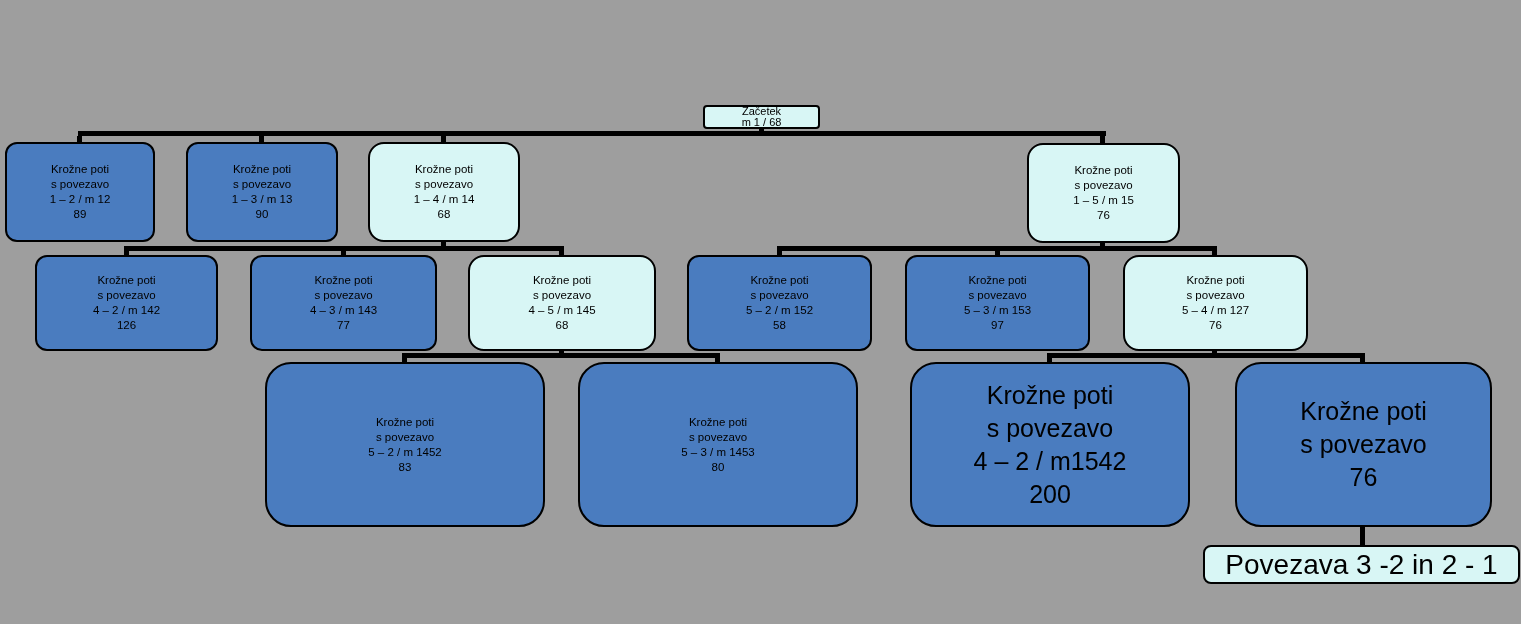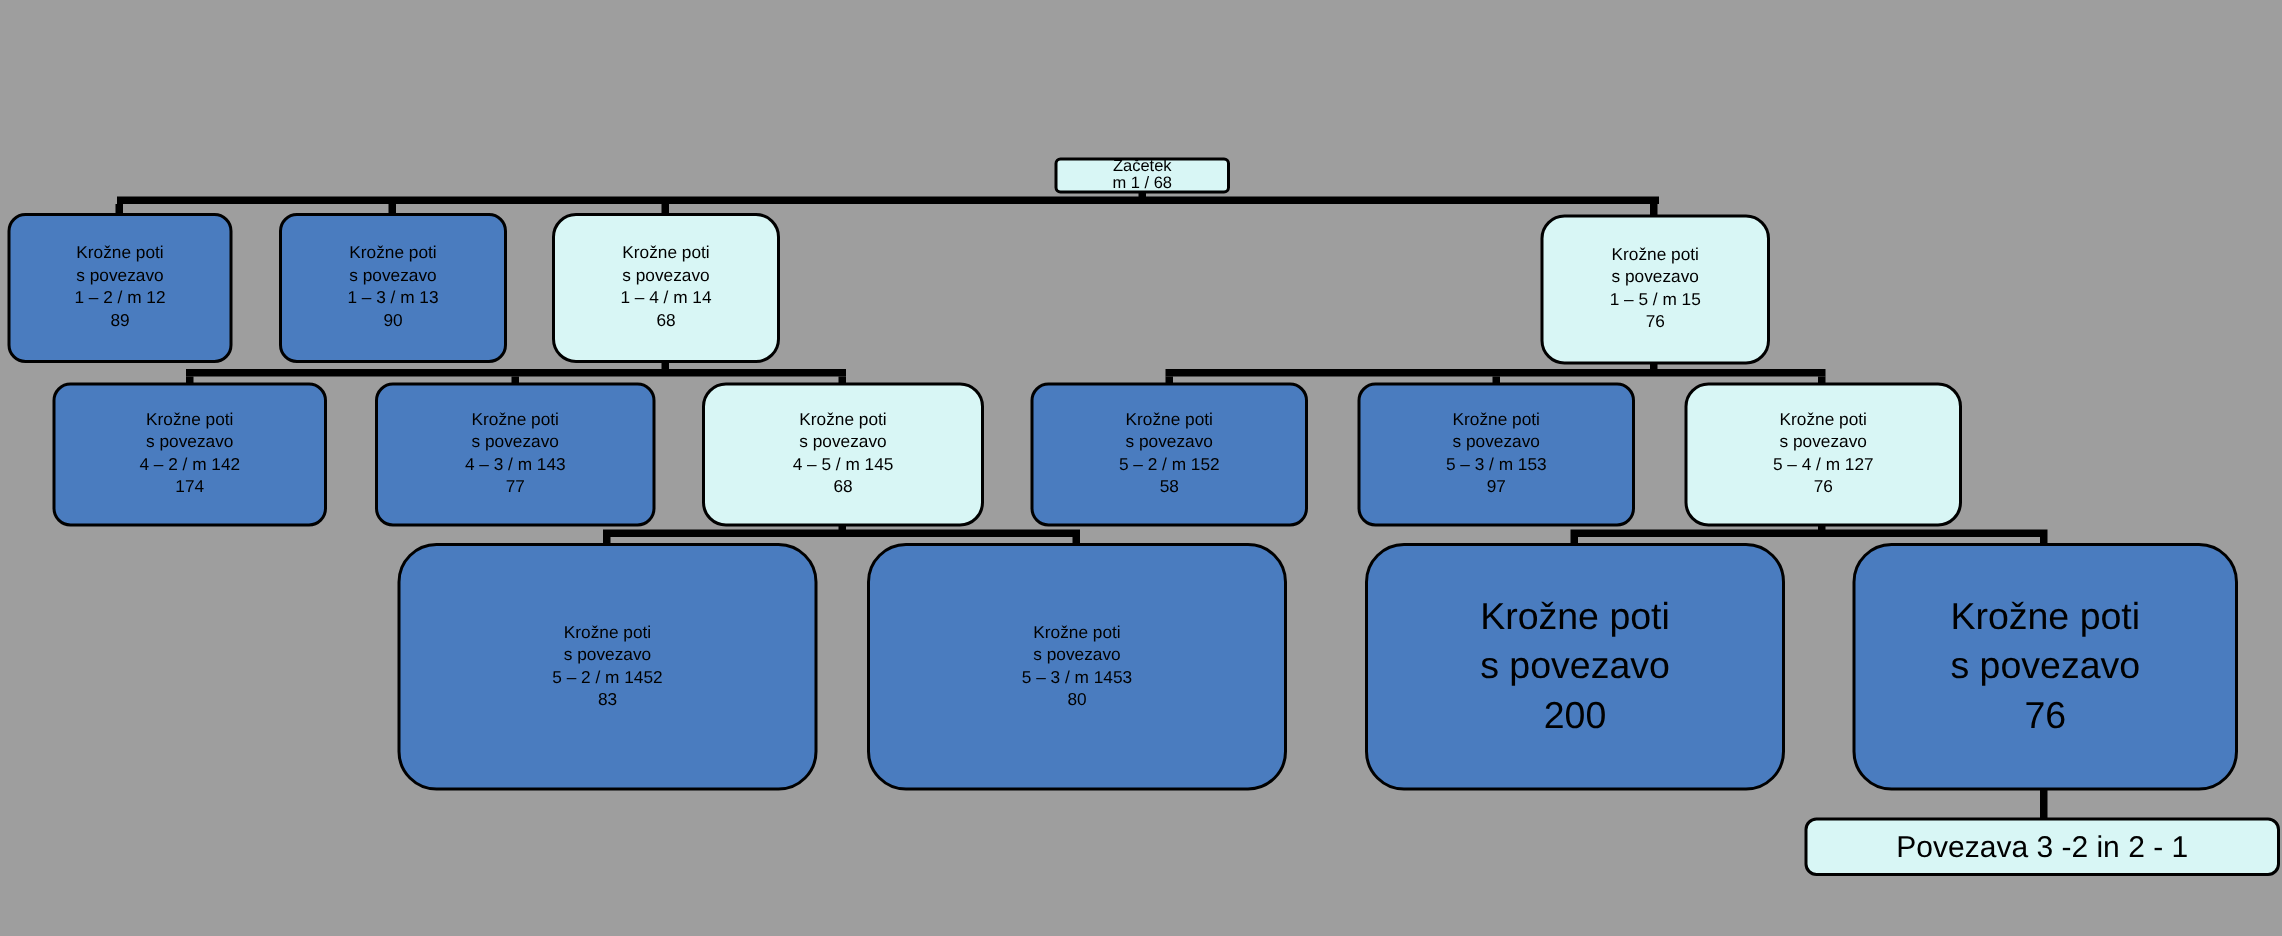--- a/index.html
+++ b/index.html
@@ -11,21 +11,21 @@
   .node {
     position:absolute; box-sizing:border-box;
     border:2px solid #000; text-align:center;
     display:flex; flex-direction:column; align-items:center; justify-content:center;
   }
   .blue { background:#4a7cbf; }
   .cyan { background:#d8f6f5; }
   .small-text { font-size:11.5px; line-height:15px; }
   .root-text { font-size:11px; line-height:11px; }
   .big-text { font-size:25px; line-height:33px; }
-  .med-text { font-size:20px; line-height:24px; }
+  .med-text { font-size:28px; line-height:24px; }
   .r4  { border-radius:4px;align-items:center; }
   .r12 { border-radius:12px; }
   .r16 { border-radius:16px; }
   .r26 { border-radius:26px; }
   .r8  { border-radius:8px; }
   .line { position:absolute; background:#000; }
 </style>
 </head>
 <body>
 
@@ -92,21 +92,21 @@
     <div>Krožne poti</div>
     <div>s povezavo</div>
     <div>1 – 5 / m 15</div>
     <div>76</div>
   </div>
 
   <div class="node blue r12 small-text" style="left:35px; top:255px; width:183px; height:96px;">
     <div>Krožne poti</div>
     <div>s povezavo</div>
     <div>4 – 2 / m 142</div>
-    <div>174</div>
+    <div>126</div>
   </div>
 
   <div class="node blue r12 small-text" style="left:250px; top:255px; width:187px; height:96px;">
     <div>Krožne poti</div>
     <div>s povezavo</div>
     <div>4 – 3 / m 143</div>
     <div>77</div>
   </div>
 
   <div class="node cyan r16 small-text" style="left:468px; top:255px; width:188px; height:96px;">
@@ -147,20 +147,21 @@
   <div class="node blue r26 small-text" style="left:578px; top:362px; width:280px; height:165px;">
     <div>Krožne poti</div>
     <div>s povezavo</div>
     <div>5 – 3 / m 1453</div>
     <div>80</div>
   </div>
 
   <div class="node blue r26 big-text" style="left:910px; top:362px; width:280px; height:165px;">
     <div>Krožne poti</div>
     <div>s povezavo</div>
+    <div>4 – 2 / m1542</div>
     <div>200</div>
   </div>
 
   <div class="node blue r26 big-text" style="left:1235px; top:362px; width:257px; height:165px;">
     <div>Krožne poti</div>
     <div>s povezavo</div>
     <div>76</div>
   </div>
 
   <div class="node cyan r8 med-text" style="left:1203px; top:545px; width:317px; height:39px;">

